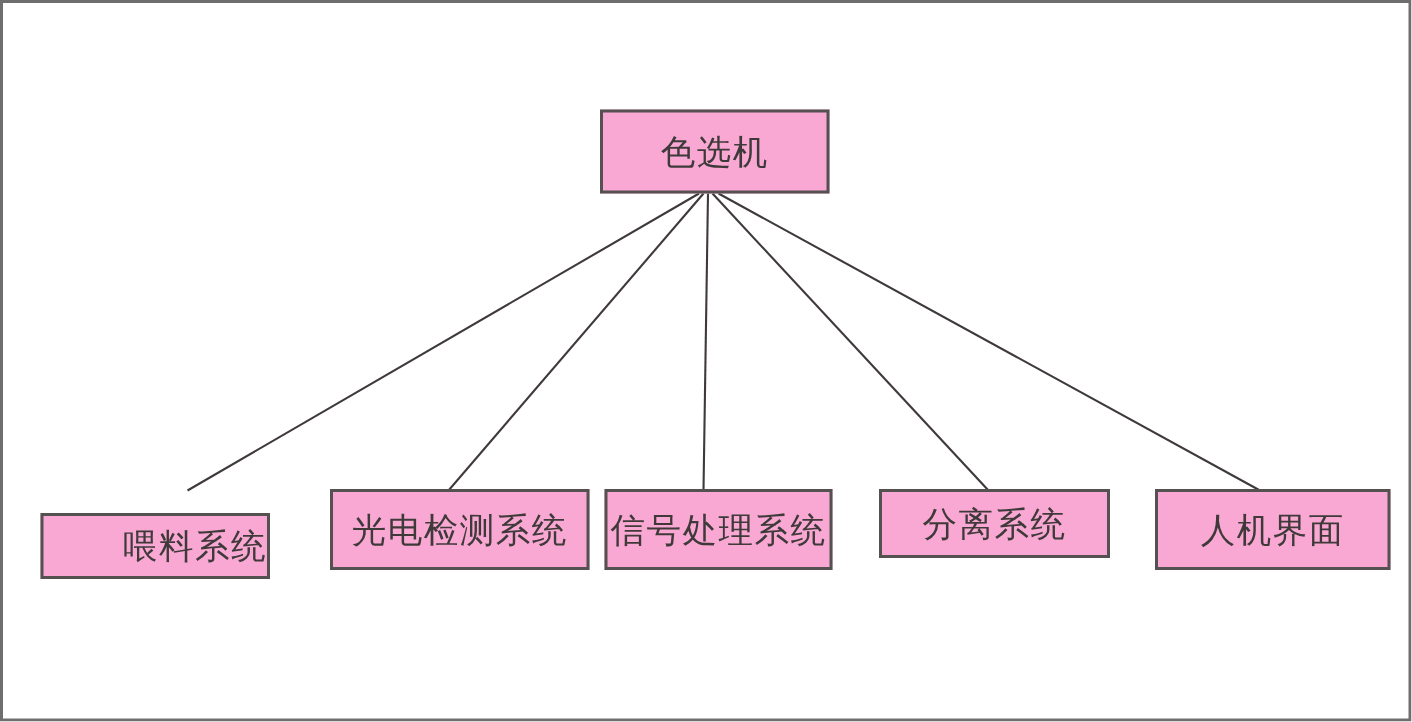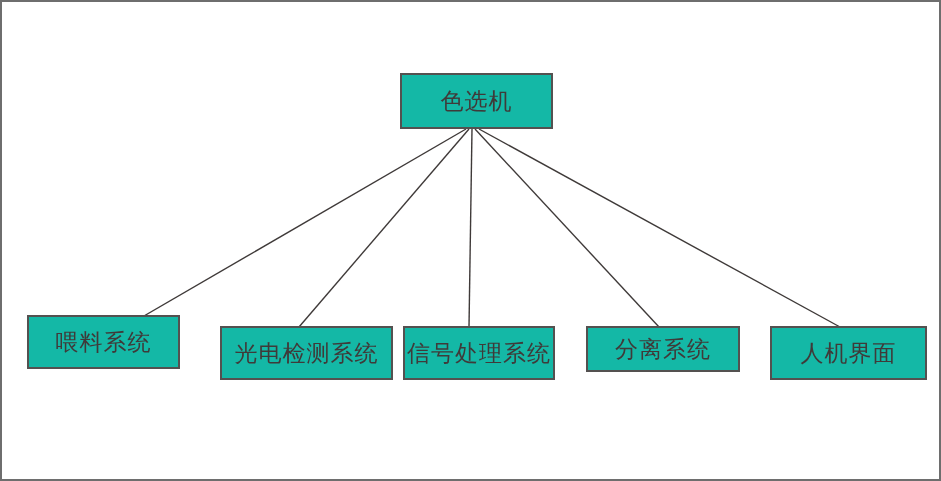--- a/index.html
+++ b/index.html
@@ -22,34 +22,34 @@
     left: 0;
     top: 0;
     width: 941px;
     height: 481px;
     z-index: 1;
   }
   .node {
     position: absolute;
     box-sizing: border-box;
     border: 2px solid #545150;
-    background: #14b8a6;
+    background: #f9a8d4;
     display: flex;
     align-items: center;
     justify-content: center;
     z-index: 2;
   }
   .node span {
     font-size: 23px;
     color: #3f3a39;
     letter-spacing: 1px;
     white-space: nowrap;
   }
   .node-root { left: 398px; top: 71px;  width: 153px; height: 56px; }
-  .node-c0   { left: 25px;  top: 313px; width: 153px; height: 54px; }
+  .node-c0   { left: 25px;  top: 340px; width: 153px; height: 44px; justify-content: flex-end; }
   .node-c1   { left: 218px; top: 324px; width: 173px; height: 54px; }
   .node-c2   { left: 401px; top: 324px; width: 152px; height: 54px; }
   .node-c3   { left: 584px; top: 324px; width: 154px; height: 46px; }
   .node-c4   { left: 768px; top: 324px; width: 157px; height: 54px; }
 </style>
 </head>
 <body>
 
 <div class="canvas">
 

